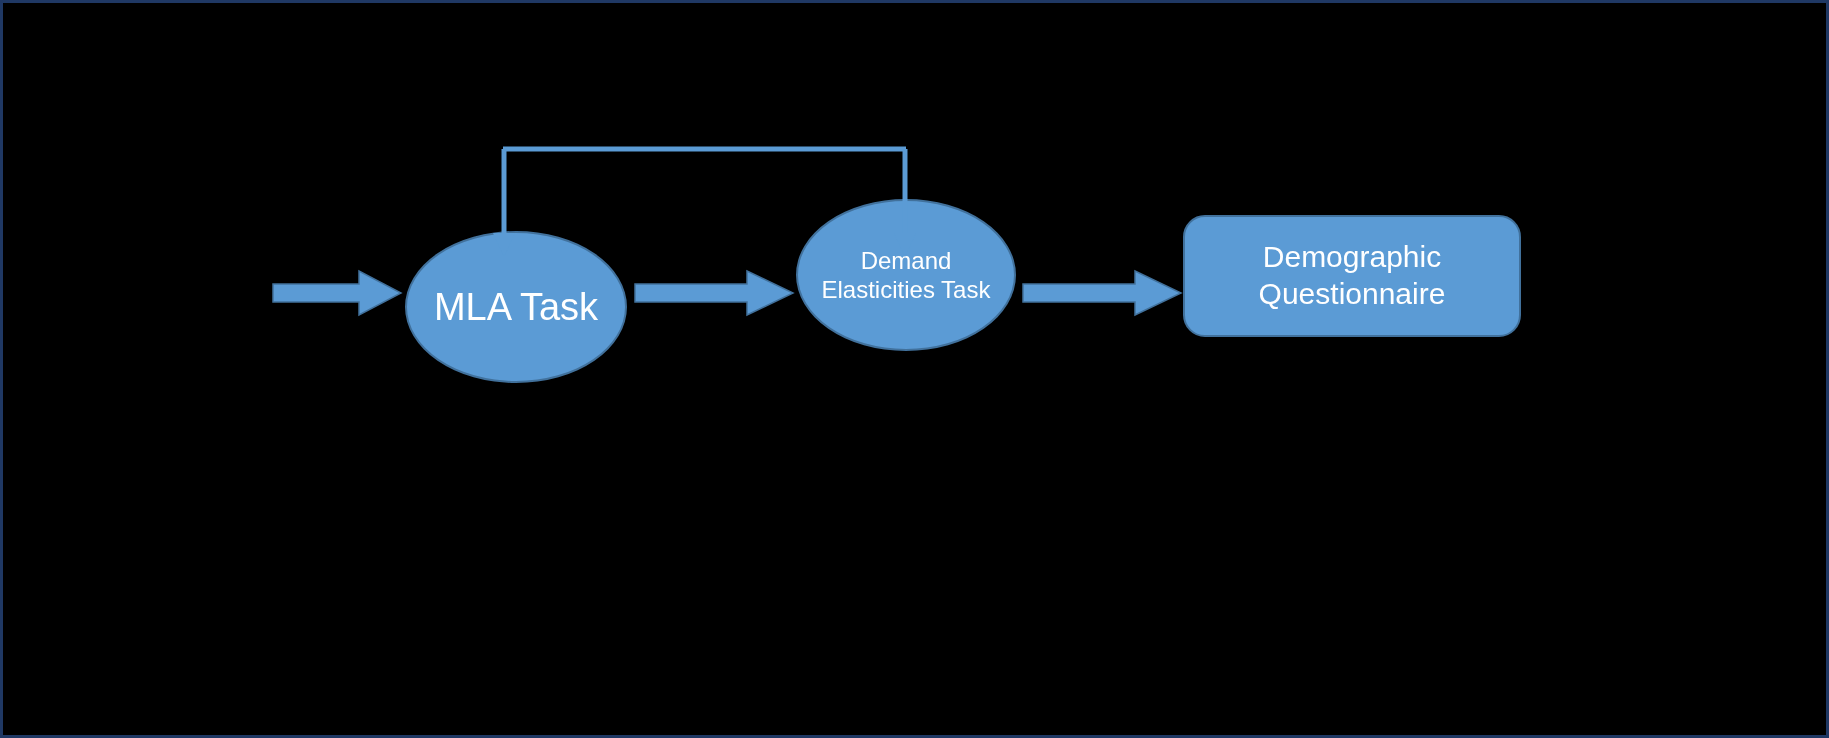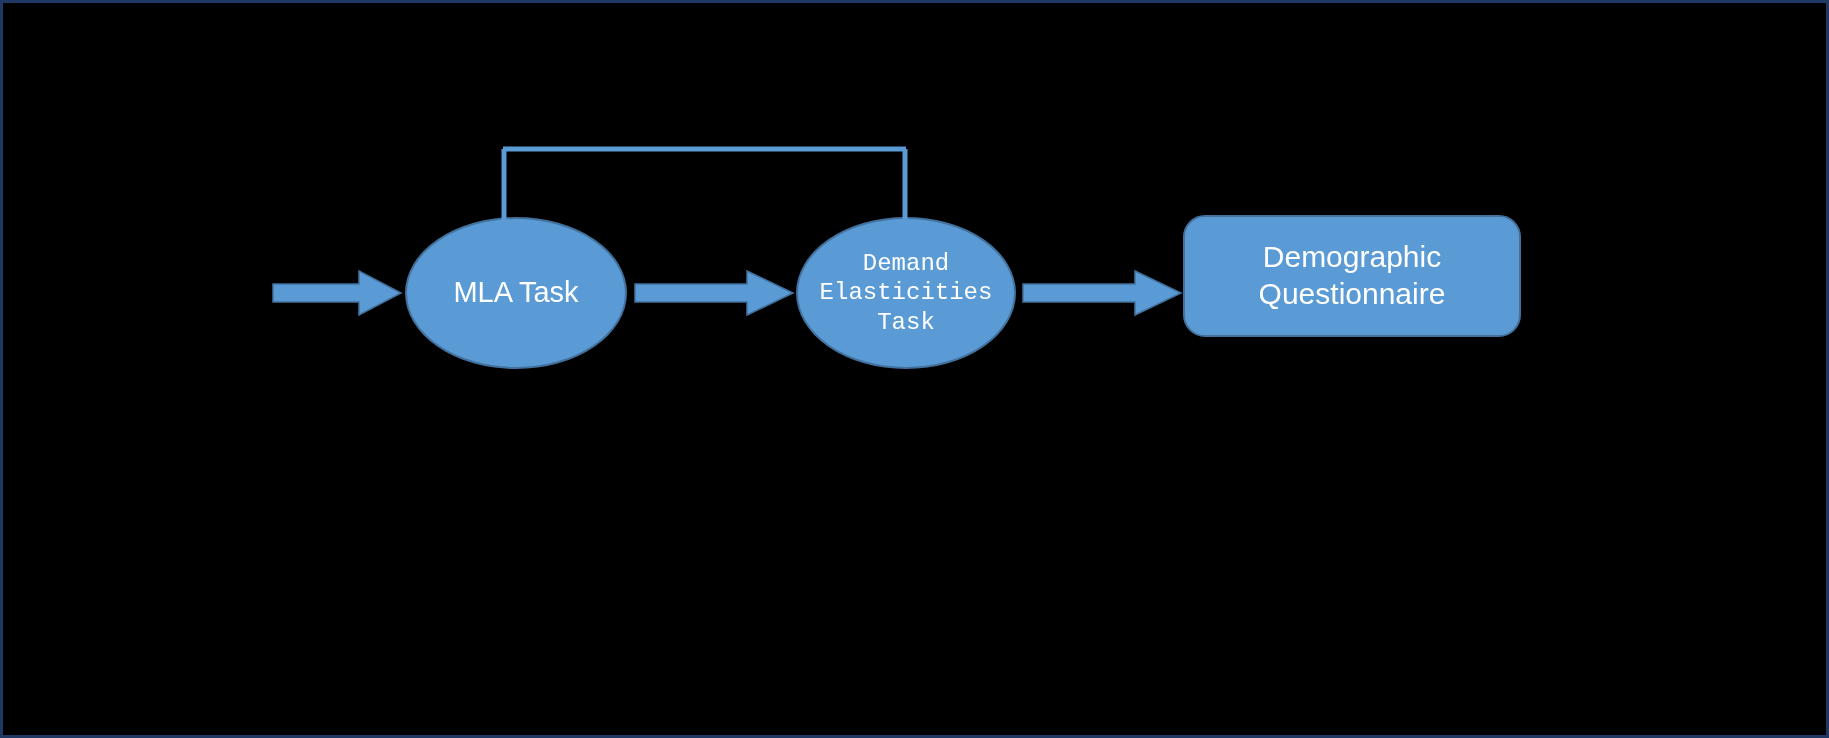--- a/index.html
+++ b/index.html
@@ -43,27 +43,26 @@
   .node.rounded-rect {
     border-radius: 22px;
   }
 
   
   #node-cpt {
     left: 38px;  top: 228px;  width: 220px; height: 152px;
     font-size: 29px;
   }
   #node-mla {
-    left: 402px; top: 214px;  width: 222px; height: 152px;
-    font-size: 29px;
+    left: 402px; top: 228px;  width: 222px; height: 152px;
+    font-size: 38px;
   }
   #node-demand {
-    left: 793px; top: 214px;  width: 220px; height: 152px;
+    left: 793px; top: 196px;  width: 220px; height: 152px;
     font-size: 24px;
-    font-family: Liberation Mono, monospace;
   }
   #node-demo {
     left: 1180px; top: 212px; width: 338px; height: 122px;
     font-size: 30px;
   }
   .node .label {
     padding: 0 10px;
   }
 
   

